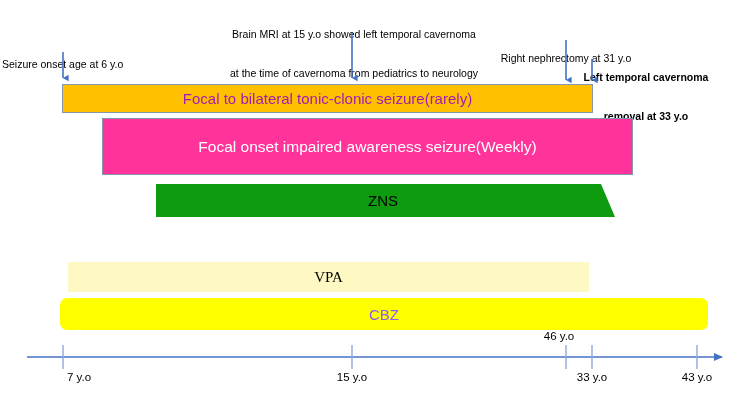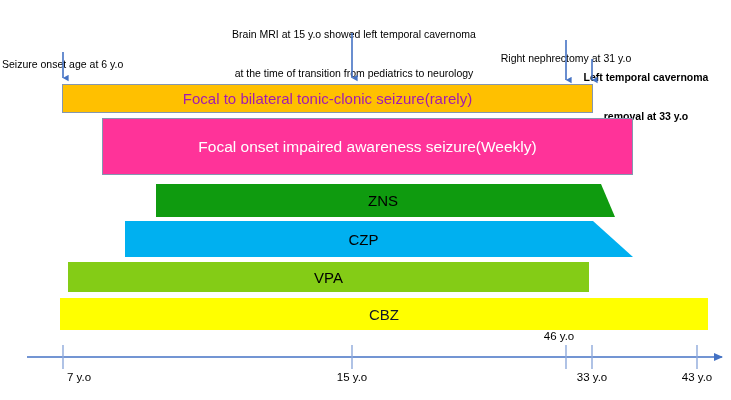--- a/index.html
+++ b/index.html
@@ -41,26 +41,28 @@
     color:#a21caf;
   }
   .bar-pink{
     background:#FF3399;
     border:1.2px solid #8497B0;
     color:#ffffff;
     font-size:15.5px;
     margin-left:40px;
   }
   .bar-vpa{
-    background:#84cc16;
+    background:#fef9c3;
     color:#000000;
+    font-family:Liberation Serif, serif;
   }
   .bar-cbz{
     background:#FFFF00;
-    color:#0f172a;
+    color:#8b5cf6;
+    border-radius:7px;
   }
 
   .poly-wrap{position:absolute;}
   .poly-wrap svg{display:block;}
   .poly-label{
     position:absolute;
     top:0;left:0;right:0;bottom:0;
     display:flex;align-items:center;justify-content:center;
     font-size:15px;
     color:#000000;
@@ -81,21 +83,21 @@
 <body>
 
 <div id="figure">
 
   <div class="annot" style="left:2px;top:32px;">
     <div>Seizure onset age at 6 y.o</div>
   </div>
 
   <div class="annot center" style="left:204px;top:2px;width:300px;">
     <div>Brain MRI at 15 y.o showed left temporal cavernoma</div>
-    <div>at the time of transition from pediatrics to neurology</div>
+    <div>at the time of cavernoma from pediatrics to neurology</div>
   </div>
 
   <div class="annot center" style="left:486px;top:26px;width:160px;">
     <div>Right nephrectomy at 31 y.o</div>
   </div>
 
   <div class="annot center" style="left:576px;top:45px;width:140px;font-weight:bold;">
     <div>Left temporal cavernoma</div>
     <div>removal at 33 y.o</div>
   </div>
@@ -134,26 +136,20 @@
     <span class="bar-label">Focal onset impaired awareness seizure(Weekly)</span>
   </div>
 
   <div class="poly-wrap" style="left:156px;top:184px;width:460px;height:33px;">
     <svg width="460" height="33" viewBox="0 0 460 33">
       <polygon points="0,0 445,0 459,33 0,33" fill="#0F9B0F"></polygon>
     </svg>
     <div class="poly-label znslab">ZNS</div>
   </div>
 
-  <div class="poly-wrap" style="left:125px;top:221px;width:509px;height:36px;">
-    <svg width="509" height="36" viewBox="0 0 509 36">
-      <polygon points="0,0 468,0 508,36 0,36" fill="#00B0F0"></polygon>
-    </svg>
-    <div class="poly-label czplab">CZP</div>
-  </div>
 
   <div class="bar bar-vpa" style="left:68px;top:262px;width:521px;height:30px;">
     <span class="bar-label">VPA</span>
   </div>
 
   <div class="bar bar-cbz" style="left:60px;top:298px;width:648px;height:32px;">
     <span class="bar-label">CBZ</span>
   </div>
 
   <div class="axis-label" style="left:39px;top:371px;width:80px;">7 y.o</div>

